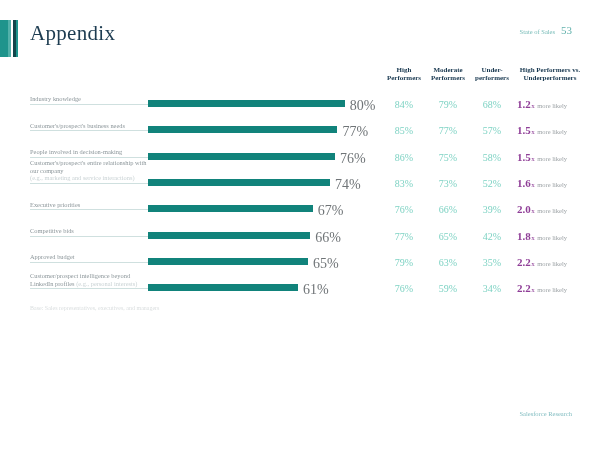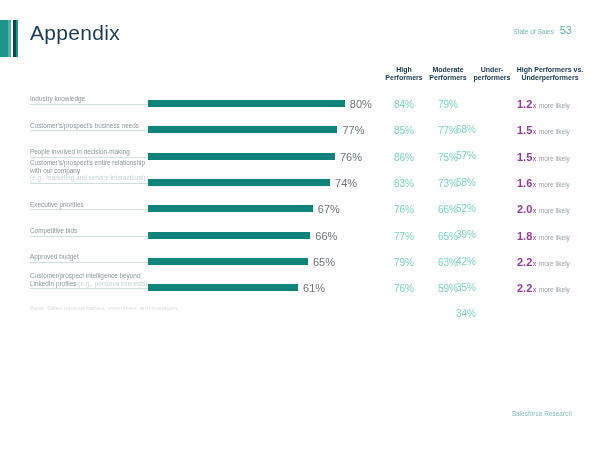--- a/index.html
+++ b/index.html
@@ -1,18 +1,18 @@
 <!DOCTYPE html>
 <html><head>
 <meta charset="utf-8">
 <style>
   html,body{margin:0;padding:0;background:#fff;}
   #page{
     position:relative;width:600px;height:444px;background:#ffffff;overflow:hidden;
-    font-family:Liberation Sans, sans-serif;
+    font-family:Liberation Serif, serif;
   }
   
   #corner-stripe{
     position:absolute;left:0;top:20px;width:18px;height:37px;
     background:linear-gradient(90deg,#1E948C 0 8px,#52B1AA 8px 11px,#ffffff 11px 13px,#12454B 13px 16px,#1E948C 16px 18px);
   }
   #page-title{
     position:absolute;left:30px;top:21px;font-size:21px;font-weight:500;
     color:#1D3C51;letter-spacing:.3px;
   }
@@ -30,23 +30,23 @@
   
   #chart-rows{position:absolute;left:30px;top:0;right:0;bottom:0;}
   .row{position:absolute;left:0;right:0;height:8px;}
   .row-label{
     position:absolute;left:0;bottom:5px;width:124px;
     font-size:6.4px;line-height:7.6px;color:#8C969A;
   }
   .row-label .light-note{color:#C9D2D4;}
   .leader-line{position:absolute;left:0;top:4px;width:118px;height:1px;background:#CFE0DF;}
   .bar{position:absolute;left:118px;top:0;height:7px;background:#11837B;}
-  .bar-pct{position:absolute;top:-2px;font-size:11px;color:#6F7477;white-space:nowrap;}
+  .bar-pct{position:absolute;top:-2px;font-size:14px;color:#6F7477;white-space:nowrap;}
   .cell{position:absolute;top:-1px;transform:translateX(-50%);font-size:10px;color:#7DD2C3;white-space:nowrap;}
-  .cell-high{left:374px;} .cell-mod{left:418px;} .cell-under{left:436px;margin-top:25px;}
+  .cell-high{left:374px;} .cell-mod{left:418px;} .cell-under{left:462px;}
   .ratio-wrap{position:absolute;left:487px;top:-2px;display:flex;align-items:baseline;white-space:nowrap;}
   .ratio-num{font-size:11px;font-weight:bold;color:#8F3E97;}
   .ratio-x{font-size:7px;color:#8F3E97;margin-left:.5px;}
   .ratio-suffix{font-size:6.5px;color:#9CA2A5;margin-left:2.5px;}
   
   #footnote{position:absolute;left:30px;top:305px;font-size:6px;color:#DADEDF;}
   #brand-footer{position:absolute;right:28px;top:410px;font-size:6.5px;color:#80BCC0;}
 </style>
 </head>
 <body>

